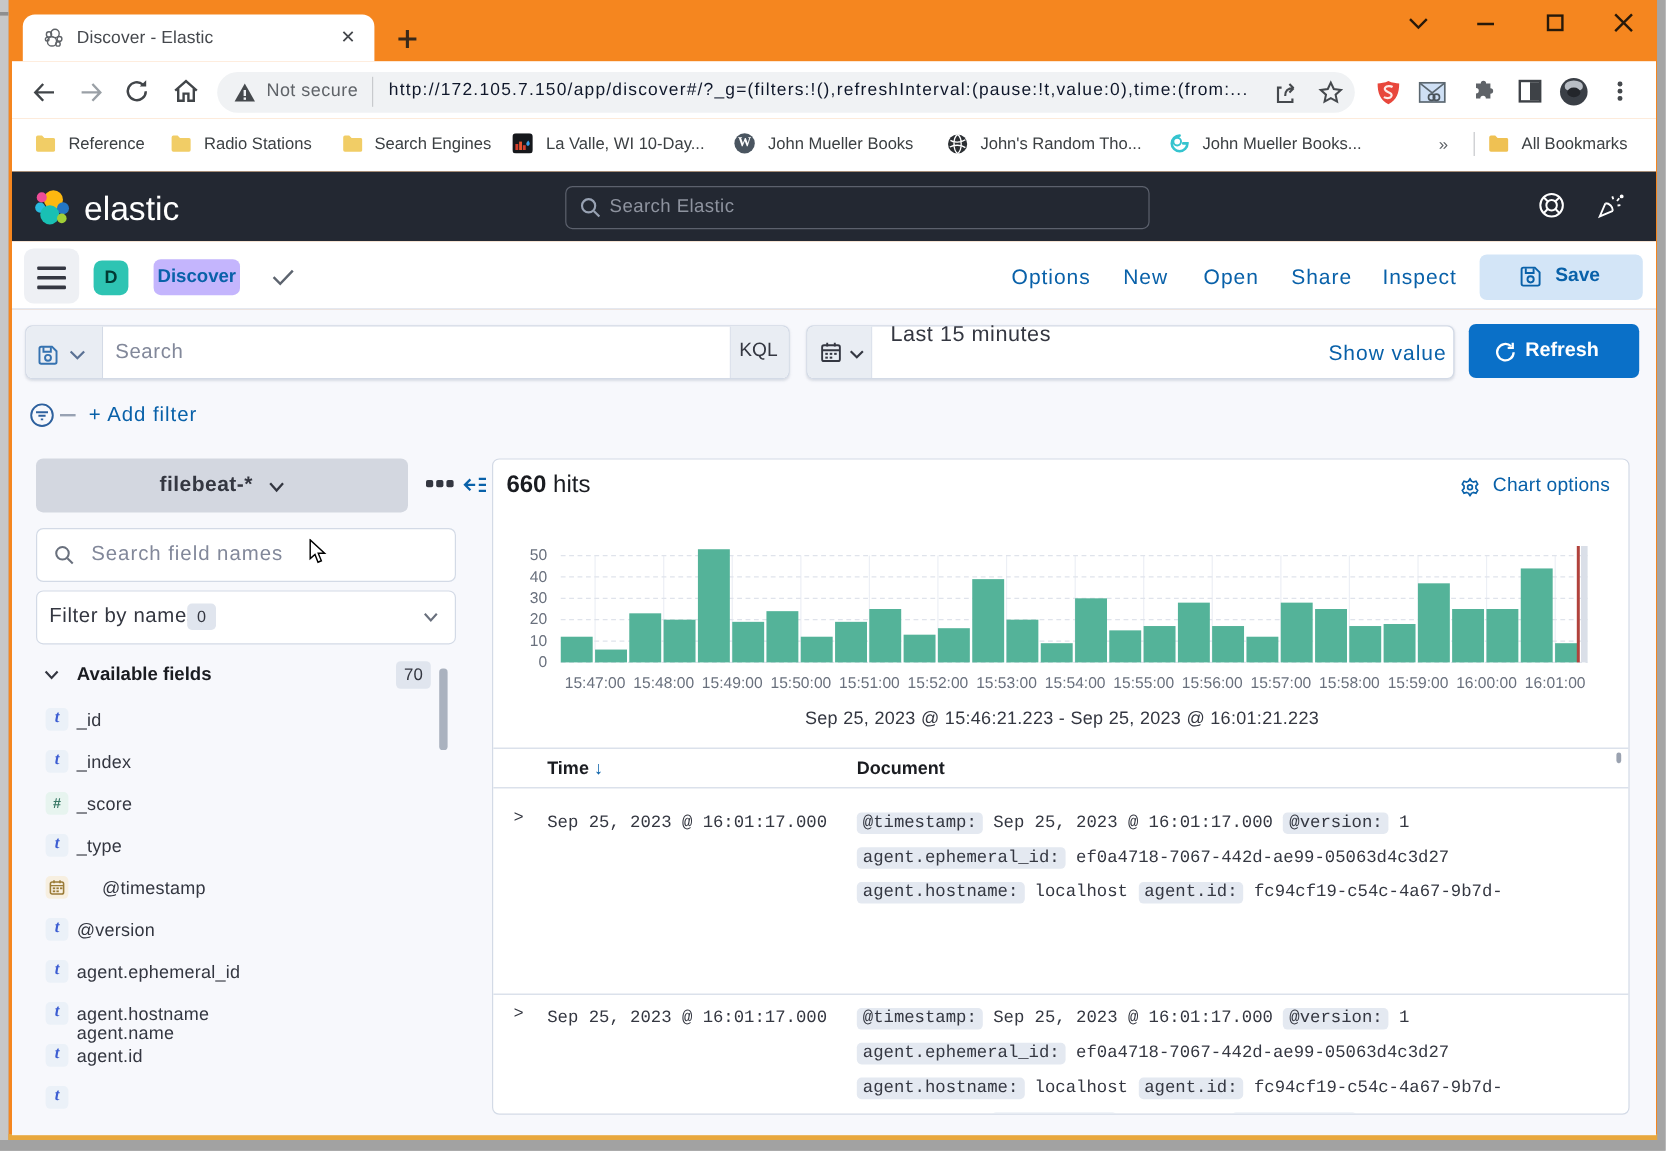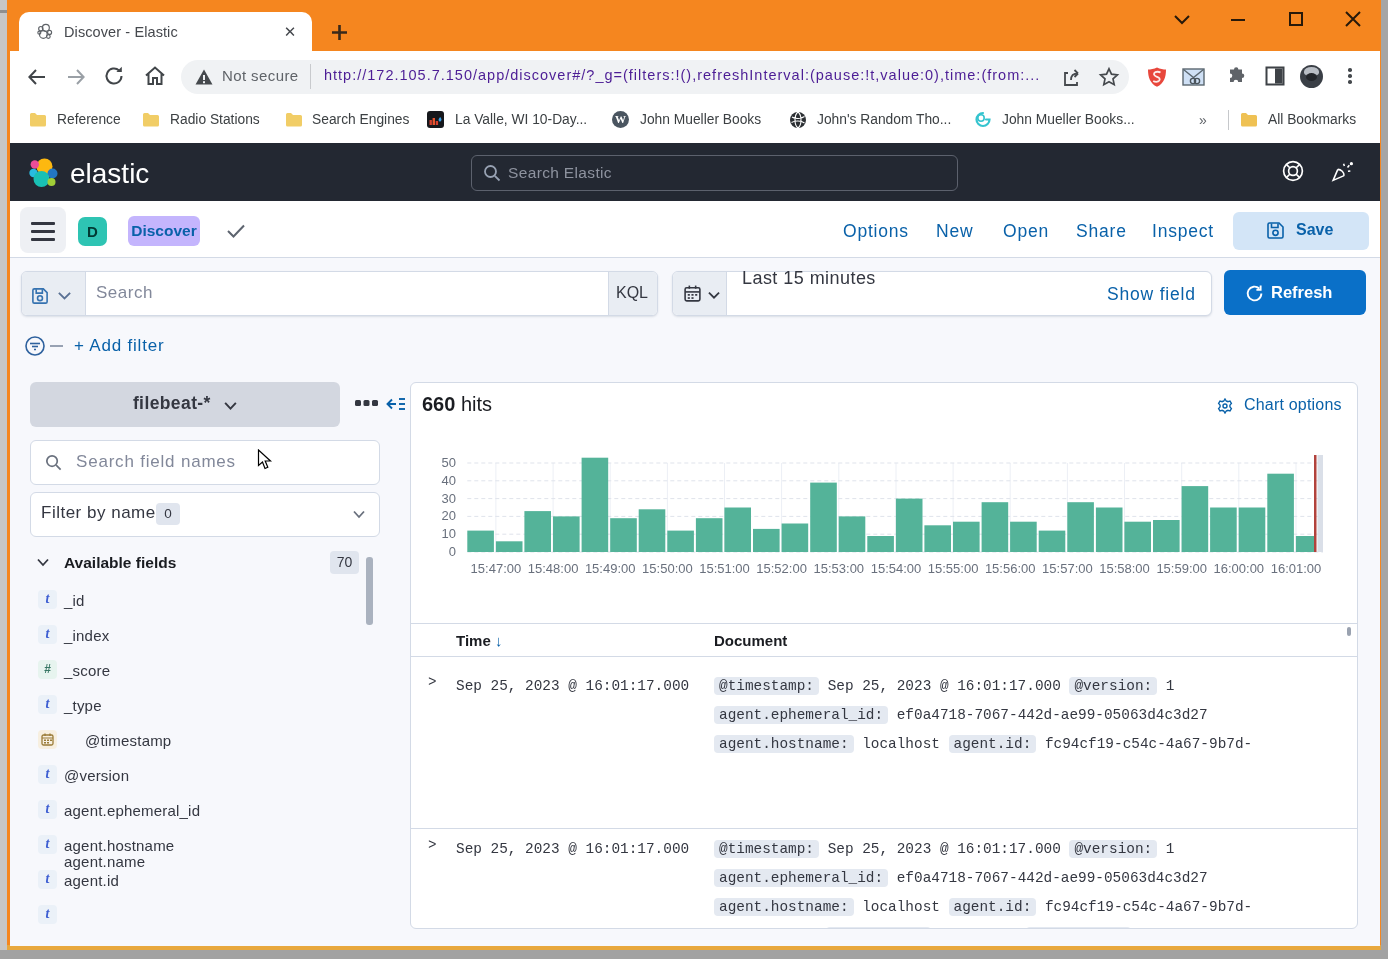--- a/index.html
+++ b/index.html
@@ -13,21 +13,21 @@
   #frame { left:7px; top:0; width:1374px; height:950px; background:#f5861f; }
   
   #tab { left:19px; top:12px; width:293px; height:39px; background:#fff; border-radius:10px 10px 0 0; }
   #tabtitle { left:64px; top:24px; font-size:14.5px; color:#45484d; letter-spacing:0.1px; }
   #tabclose { left:281px; top:23px; width:18px; height:18px; color:#44474c; font-size:15px; text-align:center; line-height:18px; }
   
   #toolbar { left:10px; top:51px; width:1370px; height:48px; background:#fff; }
   #addrbar { left:181px; top:60px; width:948px; height:34px; background:#f0f2f4; border-radius:17px; }
   #notsecure { left:222px; top:67px; font-size:15px; letter-spacing:0.4px; color:#5f6368; }
   #urlsep { left:310px; top:64px; width:1px; height:25px; background:#c8cacd; }
-  #urltext { left:324px; top:67px; font-size:14.5px; color:#4c1d95; letter-spacing:0px; }
+  #urltext { left:324px; top:67px; font-size:14.5px; color:#0f172a; letter-spacing:0px; }
   
   #bookmarks { left:10px; top:99px; width:1370px; height:44px; background:#fff; }
   .bk { position:absolute; top:112px; font-size:13.8px; color:#3c4043; }
   
   #eheader { left:10px; top:143px; width:1370px; height:58px; background:#232832; }
   #elogotext { left:70px; top:158px; font-size:28px; color:#fff; }
   #esearch { left:471px; top:155px; width:487px; height:36px; border:1px solid #5c616d; border-radius:6px; }
   #esearchtext { left:508px; top:164px; font-size:15.5px; letter-spacing:0.35px; color:#8e939f; }
   
   #navrow { left:10px; top:201px; width:1370px; height:57px; background:#fff; border-bottom:1px solid #d3dae6; }
@@ -122,21 +122,21 @@
 <div class="qbox" style="left:21px; width:637px;">
   <div class="qseg" style="left:0; width:64px;"></div>
   <div class="qseg" style="left:586px; width:49px; border-right:none; border-left:1px solid #d3dae6; border-radius:0 5px 5px 0;"></div>
 </div>
 <div class="abs" id="searchph">Search</div>
 <div class="abs" id="kql">KQL</div>
 <div class="qbox" style="left:672px; width:540px;">
   <div class="qseg" style="left:0; width:54px;"></div>
 </div>
 <div class="abs" id="last15">Last 15 minutes</div>
-<div class="abs" id="showdates">Show field</div>
+<div class="abs" id="showdates">Show value</div>
 <div class="abs" id="refresh"></div>
 <div class="abs" id="refreshtext">Refresh</div>
 <div class="abs" id="addfilter">+ Add filter</div>
 <div class="abs" id="fbbtn">
     <div class="abs" id="fbtext">filebeat-*&nbsp;&nbsp;&nbsp;&nbsp;&nbsp;</div>
   </div>
 <div class="abs" id="sfn"></div>
 <div class="abs" id="sfntext">Search field names</div>
 <div class="abs" id="fbt"></div>
 <div class="abs" id="fbttext">Filter by names</div>
@@ -247,20 +247,21 @@
   <text x="427.8" y="130" text-anchor="middle" font-size="13" fill="#69707d" font-family="Liberation Sans, sans-serif">15:53:00</text>
   <text x="485.0" y="130" text-anchor="middle" font-size="13" fill="#69707d" font-family="Liberation Sans, sans-serif">15:54:00</text>
   <text x="542.1" y="130" text-anchor="middle" font-size="13" fill="#69707d" font-family="Liberation Sans, sans-serif">15:55:00</text>
   <text x="599.2" y="130" text-anchor="middle" font-size="13" fill="#69707d" font-family="Liberation Sans, sans-serif">15:56:00</text>
   <text x="656.4" y="130" text-anchor="middle" font-size="13" fill="#69707d" font-family="Liberation Sans, sans-serif">15:57:00</text>
   <text x="713.5" y="130" text-anchor="middle" font-size="13" fill="#69707d" font-family="Liberation Sans, sans-serif">15:58:00</text>
   <text x="770.7" y="130" text-anchor="middle" font-size="13" fill="#69707d" font-family="Liberation Sans, sans-serif">15:59:00</text>
   <text x="827.8" y="130" text-anchor="middle" font-size="13" fill="#69707d" font-family="Liberation Sans, sans-serif">16:00:00</text>
   <text x="885.0" y="130" text-anchor="middle" font-size="13" fill="#69707d" font-family="Liberation Sans, sans-serif">16:01:00</text>
   </svg>
+  <div class="abs" id="subtitle">Sep 25, 2023 @ 15:46:21.223 - Sep 25, 2023 @ 16:01:21.223</div>
   <div class="abs" id="tdiv1"></div>
   <div class="abs" id="thead">Time <span style="color:#0961a9;">↓</span></div>
   <div class="abs" id="thead2">Document</div>
   <div class="abs" id="tdiv2"></div>
   <div class="abs" id="tdiv3"></div>
   <div class="expander mono" style="top:291px;">˃</div>
   <div class="ts mono" style="top:295px;">Sep 25, 2023 @ 16:01:17.000</div>
   <div class="docline mono" style="top:295px;"><span class="pill">@timestamp:</span> Sep 25, 2023 @ 16:01:17.000 <span class="pill">@version:</span> 1</div>
   <div class="docline mono" style="top:324px;"><span class="pill">agent.ephemeral_id:</span> ef0a4718-7067-442d-ae99-05063d4c3d27</div>
   <div class="docline mono" style="top:353px;"><span class="pill">agent.hostname:</span> localhost <span class="pill">agent.id:</span> fc94cf19-c54c-4a67-9b7d-</div>

